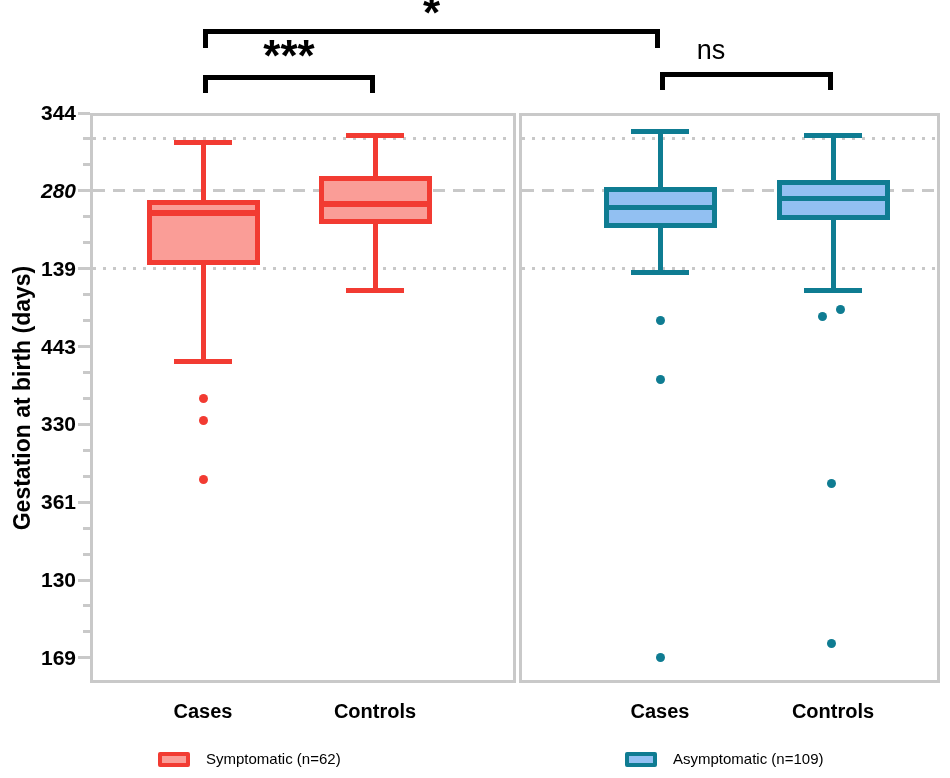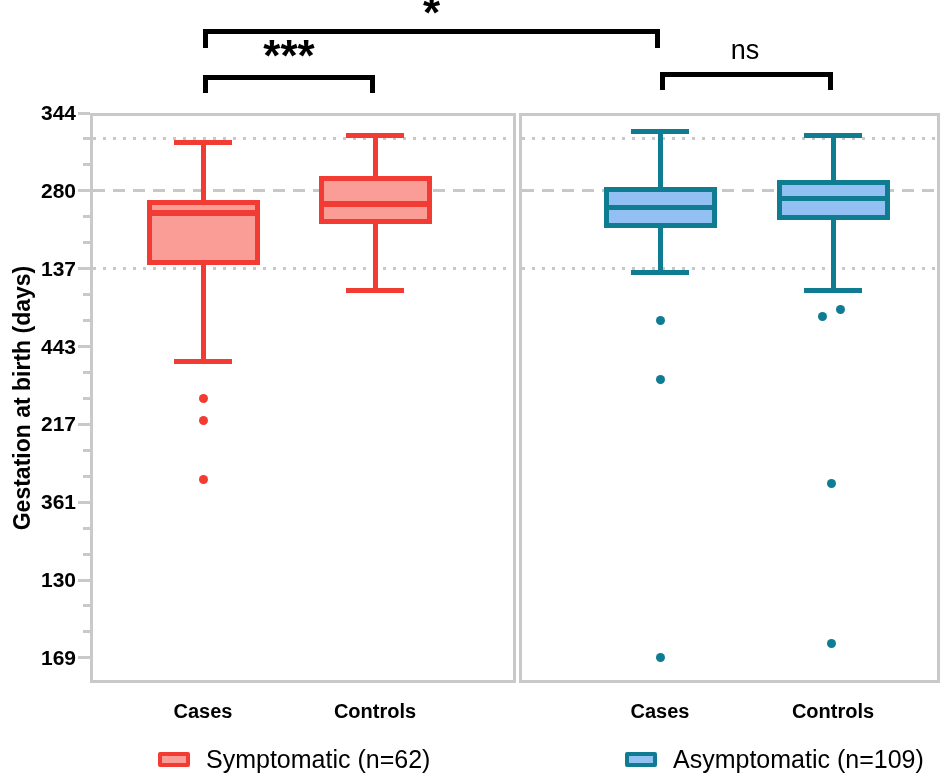--- a/index.html
+++ b/index.html
@@ -6,46 +6,46 @@
   #app{position:relative;width:950px;height:778px;background:#fff;overflow:hidden;
        font-family:"Liberation Sans",sans-serif;color:#000;}
   .abs{position:absolute;}
   .ylab{position:absolute;left:14px;width:62px;text-align:right;
         font-weight:bold;font-size:21px;line-height:22px;}
   .xlab{position:absolute;width:140px;text-align:center;
         font-weight:bold;font-size:20px;line-height:22px;}
   .siglab{position:absolute;width:140px;text-align:center;}
   .legend-item{position:absolute;display:flex;align-items:center;top:746px;height:26px;}
   .legend-swatch{width:32px;height:15px;box-sizing:border-box;border-radius:2px;flex:0 0 auto;}
-  .legend-text{margin-left:16px;font-size:25px;line-height:26px;text-align:center;}
+  .legend-text{margin-left:16px;font-size:15px;line-height:26px;text-align:center;}
 </style>
 </head>
 <body>
 
 <div id="app">
   <div class="abs" style="left:22px;top:398px;transform:translate(-50%,-50%) rotate(-90deg);
               white-space:nowrap;font-weight:bold;font-size:23px;">Gestation at birth (days)</div>
 
   <div id="dyn" class="abs" style="left:0;top:0;width:950px;height:778px;">
       <div style="position: absolute; left: 93px; width: 420px; top: 137.447px; height: 3px; background: repeating-linear-gradient(to right, rgb(200, 200, 200) 0px, rgb(200, 200, 200) 3px, transparent 3px, transparent 10px);"></div>
       <div style="position: absolute; left: 522px; width: 415px; top: 137.447px; height: 3px; background: repeating-linear-gradient(to right, rgb(200, 200, 200) 0px, rgb(200, 200, 200) 3px, transparent 3px, transparent 10px);"></div>
       <div style="position: absolute; left: 93px; width: 420px; top: 189.34px; height: 3px; background: repeating-linear-gradient(to right, rgb(200, 200, 200) 0px, rgb(200, 200, 200) 12px, transparent 12px, transparent 20px);"></div>
       <div style="position: absolute; left: 522px; width: 415px; top: 189.34px; height: 3px; background: repeating-linear-gradient(to right, rgb(200, 200, 200) 0px, rgb(200, 200, 200) 12px, transparent 12px, transparent 20px);"></div>
       <div style="position: absolute; left: 93px; width: 420px; top: 267.18px; height: 3px; background: repeating-linear-gradient(to right, rgb(200, 200, 200) 0px, rgb(200, 200, 200) 3px, transparent 3px, transparent 10px);"></div>
       <div style="position: absolute; left: 522px; width: 415px; top: 267.18px; height: 3px; background: repeating-linear-gradient(to right, rgb(200, 200, 200) 0px, rgb(200, 200, 200) 3px, transparent 3px, transparent 10px);"></div>
       <div style="position: absolute; left: 78px; width: 12px; top: 111.5px; height: 3px; background: rgb(201, 201, 201);"></div>
       <div class="ylab" style="position: absolute; top: 102px;">344</div>
       <div style="position: absolute; left: 78px; width: 12px; top: 189.34px; height: 3px; background: rgb(201, 201, 201);"></div>
-      <div class="ylab" style="position: absolute; top: 179.84px;">280</div>
+      <div class="ylab" style="position: absolute; top: 179.84px; font-style: italic;">280</div>
       <div style="position: absolute; left: 78px; width: 12px; top: 267.18px; height: 3px; background: rgb(201, 201, 201);"></div>
-      <div class="ylab" style="position: absolute; top: 257.68px;">137</div>
+      <div class="ylab" style="position: absolute; top: 257.68px;">139</div>
       <div style="position: absolute; left: 78px; width: 12px; top: 345.02px; height: 3px; background: rgb(201, 201, 201);"></div>
       <div class="ylab" style="position: absolute; top: 335.52px;">443</div>
       <div style="position: absolute; left: 78px; width: 12px; top: 422.86px; height: 3px; background: rgb(201, 201, 201);"></div>
-      <div class="ylab" style="position: absolute; top: 413.36px;">217</div>
+      <div class="ylab" style="position: absolute; top: 413.36px;">330</div>
       <div style="position: absolute; left: 78px; width: 12px; top: 500.7px; height: 3px; background: rgb(201, 201, 201);"></div>
       <div class="ylab" style="position: absolute; top: 491.2px;">361</div>
       <div style="position: absolute; left: 78px; width: 12px; top: 578.54px; height: 3px; background: rgb(201, 201, 201);"></div>
       <div class="ylab" style="position: absolute; top: 569.04px;">130</div>
       <div style="position: absolute; left: 78px; width: 12px; top: 656.38px; height: 3px; background: rgb(201, 201, 201);"></div>
       <div class="ylab" style="position: absolute; top: 646.88px;">169</div>
       <div style="position: absolute; left: 83px; width: 7px; top: 630.434px; height: 3px; background: rgb(201, 201, 201);"></div>
       <div style="position: absolute; left: 83px; width: 7px; top: 604.487px; height: 3px; background: rgb(201, 201, 201);"></div>
       <div style="position: absolute; left: 83px; width: 7px; top: 552.594px; height: 3px; background: rgb(201, 201, 201);"></div>
       <div style="position: absolute; left: 83px; width: 7px; top: 526.647px; height: 3px; background: rgb(201, 201, 201);"></div>
@@ -111,21 +111,21 @@
       <div style="position: absolute; left: 203px; width: 5px; top: 29px; height: 19px; background: rgb(0, 0, 0);"></div>
       <div style="position: absolute; left: 655px; width: 5px; top: 29px; height: 19px; background: rgb(0, 0, 0);"></div>
       <div class="siglab" style="position: absolute; left: 361.5px; top: -10px; font-size: 44px; font-weight: bold; line-height: 46px;">*</div>
       <div style="position: absolute; left: 203px; width: 172px; top: 75px; height: 5px; background: rgb(0, 0, 0);"></div>
       <div style="position: absolute; left: 203px; width: 5px; top: 75px; height: 18px; background: rgb(0, 0, 0);"></div>
       <div style="position: absolute; left: 370px; width: 5px; top: 75px; height: 18px; background: rgb(0, 0, 0);"></div>
       <div class="siglab" style="position: absolute; left: 219px; top: 33px; font-size: 44px; font-weight: bold; line-height: 46px;">***</div>
       <div style="position: absolute; left: 660px; width: 173px; top: 72px; height: 5px; background: rgb(0, 0, 0);"></div>
       <div style="position: absolute; left: 660px; width: 5px; top: 72px; height: 18px; background: rgb(0, 0, 0);"></div>
       <div style="position: absolute; left: 828px; width: 5px; top: 72px; height: 18px; background: rgb(0, 0, 0);"></div>
-      <div class="siglab" style="position: absolute; left: 675px; top: 36px; font-size: 27px; font-weight: normal; line-height: 29px;">ns</div>
+      <div class="siglab" style="position: absolute; left: 641px; top: 36px; font-size: 27px; font-weight: normal; line-height: 29px;">ns</div>
     </div>
 
   <div class="legend-item" style="left:158px;">
     <span id="sw0" class="legend-swatch" style="border: 4px solid rgb(242, 59, 50); background: rgb(250, 157, 151);"></span>
     <span class="legend-text">Symptomatic (n=62)</span>
   </div>
   <div class="legend-item" style="left:605px;padding-left:20px;">
     <span id="sw1" class="legend-swatch" style="border: 4px solid rgb(15, 124, 146); background: rgb(146, 192, 242);"></span>
     <span class="legend-text">Asymptomatic (n=109)</span>
   </div>

